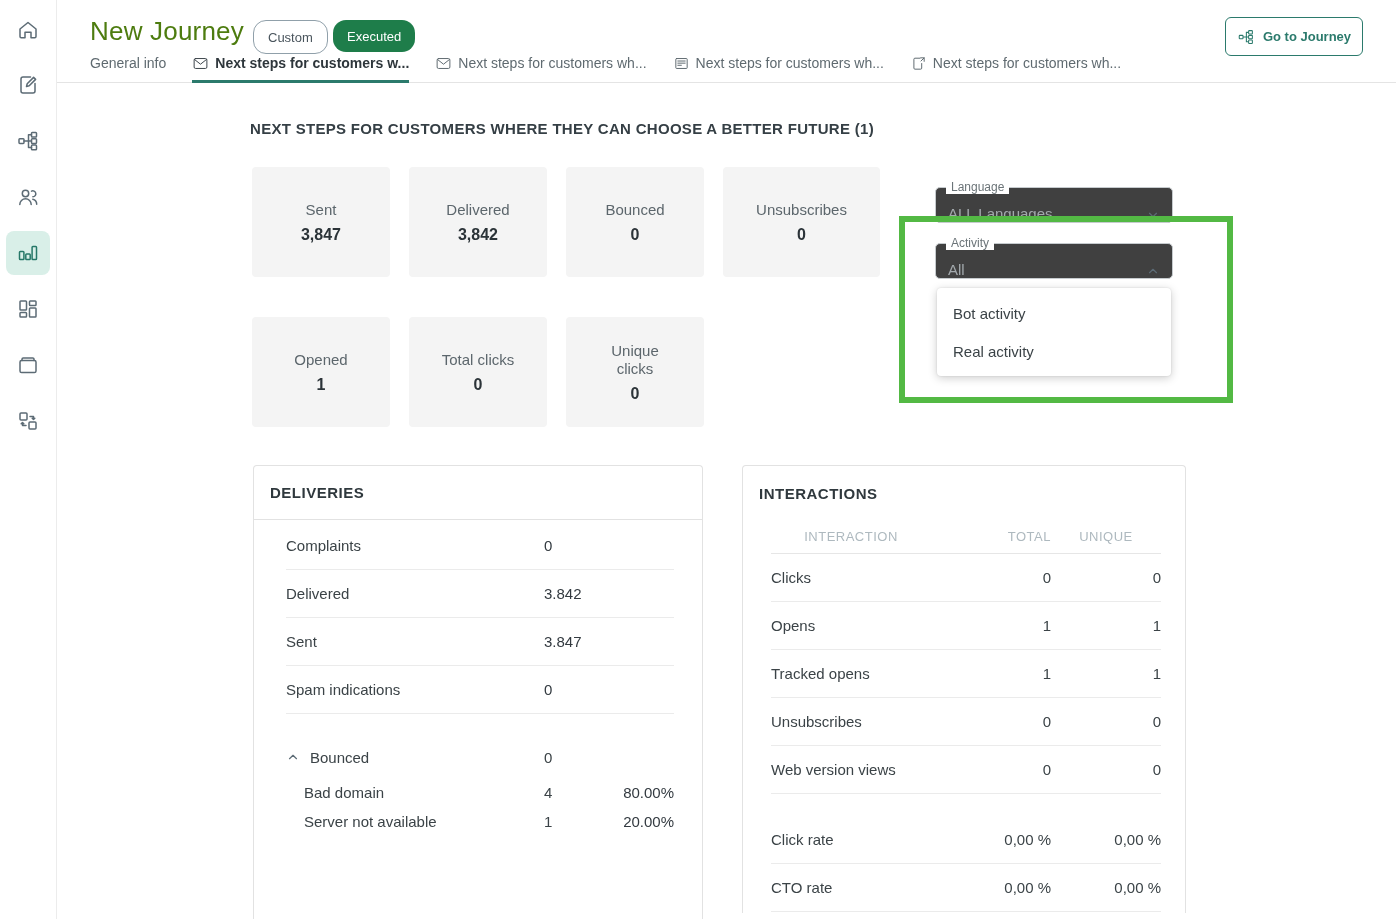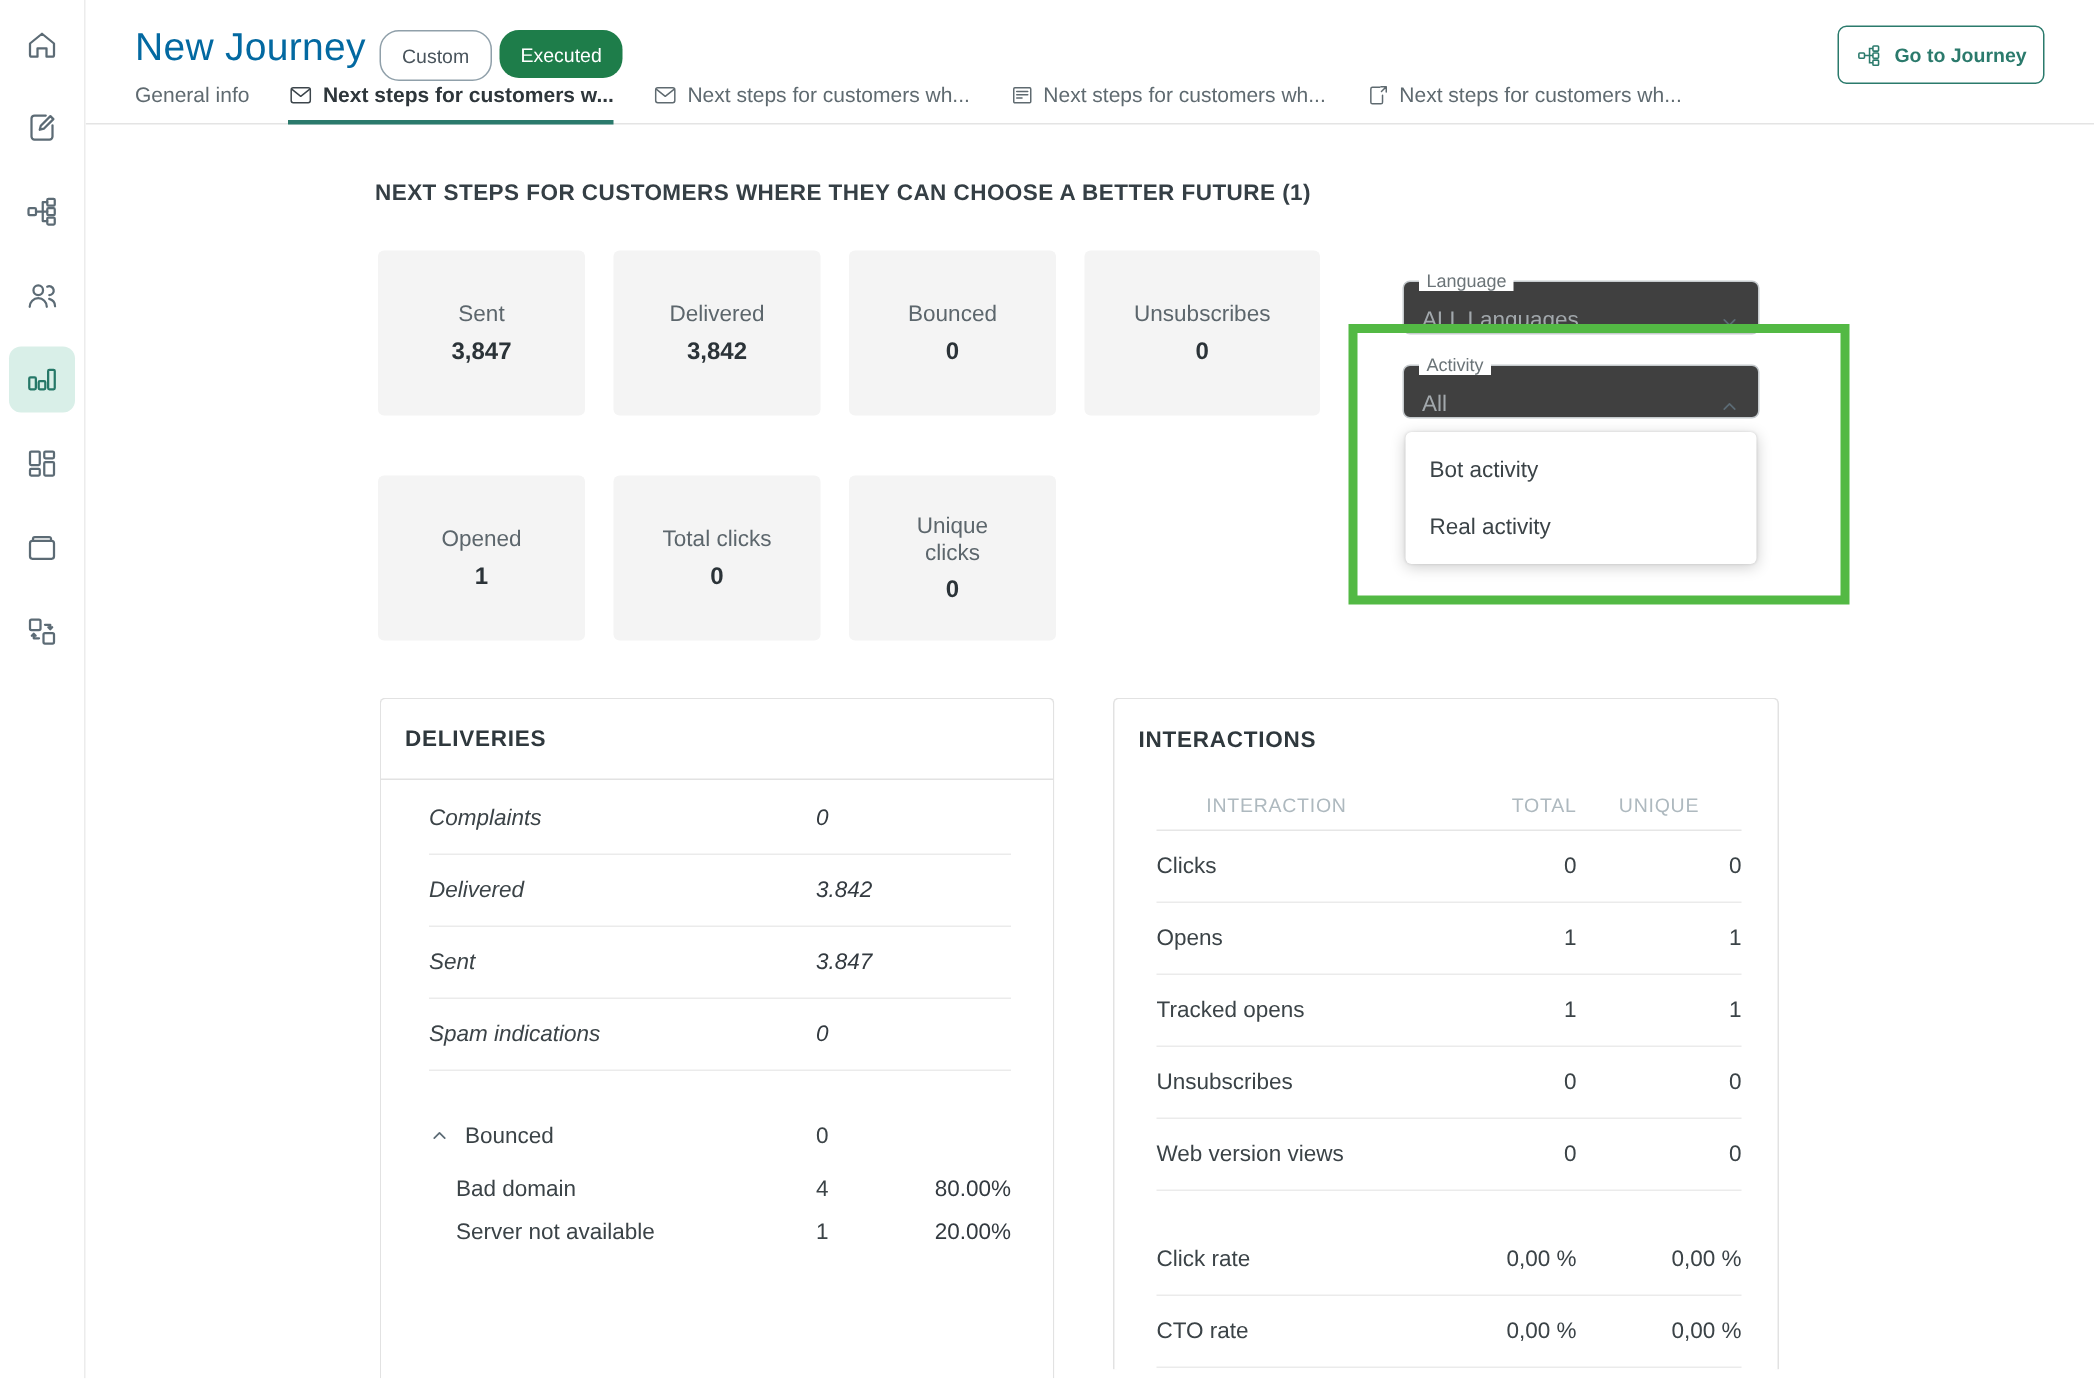--- a/index.html
+++ b/index.html
@@ -7,21 +7,21 @@
   #app { position:relative; width:1396px; height:919px; background:#fff; overflow:hidden; }
 
   
   .rail { position:absolute; left:0; top:0; width:57px; height:919px; background:#fff; border-right:1px solid #ececec; z-index:5; }
   .rail-item { position:absolute; left:6px; width:44px; height:44px; display:flex; align-items:center; justify-content:center; border-radius:8px; cursor:pointer; }
   .rail-item svg { width:24px; height:24px; stroke:#5c6b75; stroke-width:1.5; fill:none; stroke-linecap:round; stroke-linejoin:round; }
   .rail-item.active { background:#d9efe8; }
   .rail-item.active svg { stroke:#267868; }
 
   
-  .page-title { position:absolute; left:90px; top:16px; font-size:26px; font-weight:500; color:#0369a1; letter-spacing:.2px; }
+  .page-title { position:absolute; left:90px; top:16px; font-size:26px; font-weight:500; color:#4d7c0f; letter-spacing:.2px; }
   .pill { position:absolute; top:20px; height:25px; display:flex; align-items:center; padding:16px 14px; border-radius:13px; font-size:13px; }
   .pill-custom { left:253px; border:1px solid #90a0aa; color:#49545c; background:#fff; }
   .pill-executed { left:333px; background:#1e7d4a; color:#fff; }
   .goto-btn { position:absolute; left:1225px; top:17px; width:138px; height:39px; border:1px solid #2b7a6c; border-radius:6px; background:#fff; display:flex; align-items:center; justify-content:center; gap:8px; color:#2b7a6c; font-size:13px; font-weight:bold; cursor:pointer; }
   .goto-btn svg { width:18px; height:18px; stroke:#2b7a6c; stroke-width:1.4; fill:none; }
 
   
   .tabs-border { position:absolute; left:57px; right:0; top:82px; height:1px; background:#e4e4e4; }
   .tabs { position:absolute; left:90px; top:55px; display:flex; gap:26px; z-index:6; }
   .tab { display:flex; align-items:flex-start; gap:6px; font-size:14px; color:#5f6a70; padding-bottom:11px; cursor:pointer; white-space:nowrap; }
@@ -60,21 +60,21 @@
 
   
   .panel { position:absolute; top:465px; background:#fff; border:1px solid #e2e2e2; border-radius:4px 4px 0 0; border-bottom:none; }
   .panel-deliveries { left:253px; width:450px; height:454px; }
   .panel-interactions { left:742px; width:444px; height:448px; }
   .panel-title { font-size:15px; font-weight:bold; letter-spacing:.5px; color:#2f383d; }
   .deliv-header { height:54px; display:flex; align-items:center; padding-left:16px; border-bottom:1px solid #e2e2e2; }
   .inter-header { height:54px; display:flex; align-items:center; padding-left:16px; }
 
   .deliv-body { padding:2px 28px 0 32px; }
-  .drow { display:grid; grid-template-columns:258px 1fr auto; align-items:center; height:48px; border-bottom:1px solid #ebebeb; font-size:15px; color:#3b4347;font-style:italic; }
+  .drow { display:grid; grid-template-columns:258px 1fr auto; align-items:center; height:48px; border-bottom:1px solid #ebebeb; font-size:15px; color:#3b4347; }
   .drow .dval { color:#333a40; }
   .bounced-group { margin-top:22px; }
   .brow-head { display:grid; grid-template-columns:258px 1fr; align-items:center; height:42px; font-size:15px; color:#3b4347; }
   .brow-head .blabel { display:flex; align-items:center; gap:10px; }
   .brow-head svg { width:14px; height:14px; stroke:#5c6b75; stroke-width:2; fill:none; stroke-linecap:round; stroke-linejoin:round; }
   .brow-sub { display:grid; grid-template-columns:240px 1fr auto; align-items:center; height:29px; padding-left:18px; font-size:15px; color:#3b4347; }
   .brow-sub .pct { text-align:right; color:#333a40; }
 
   .inter-body { padding:0 24px 0 28px; }
   .irow { display:grid; grid-template-columns:160px 120px 1fr; align-items:center; height:48px; border-bottom:1px solid #ebebeb; font-size:15px; color:#3b4347; }

